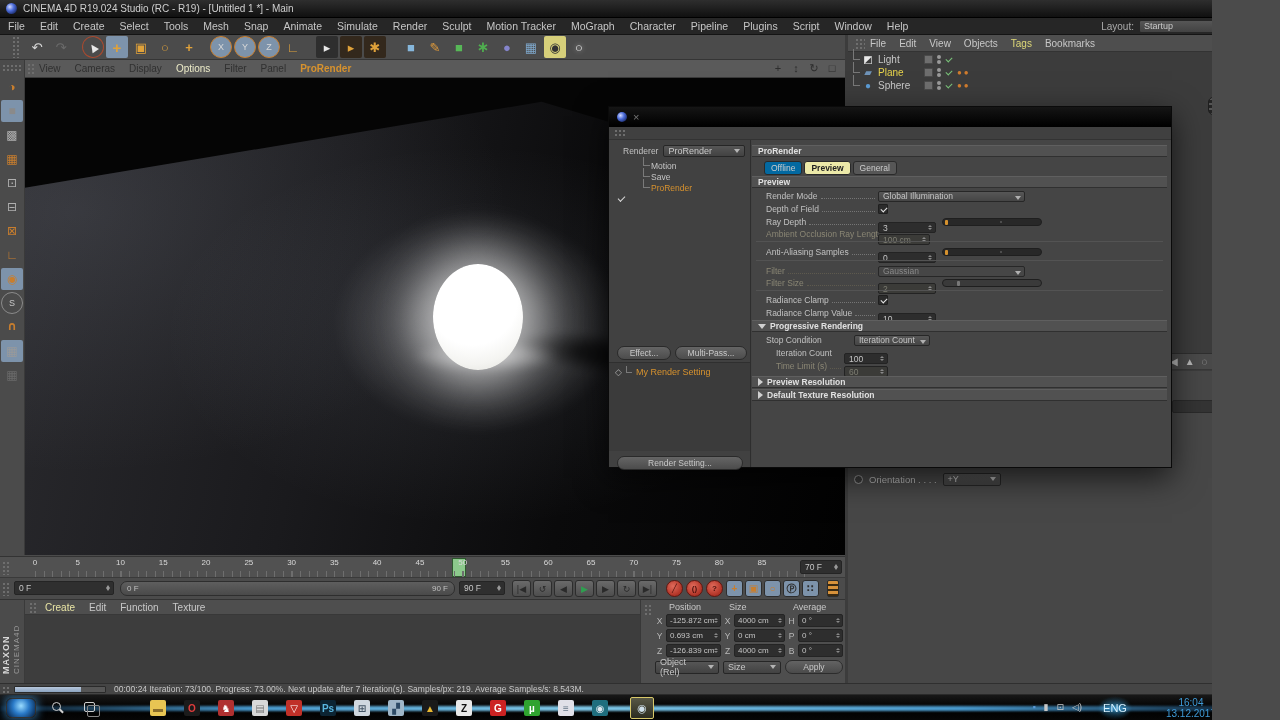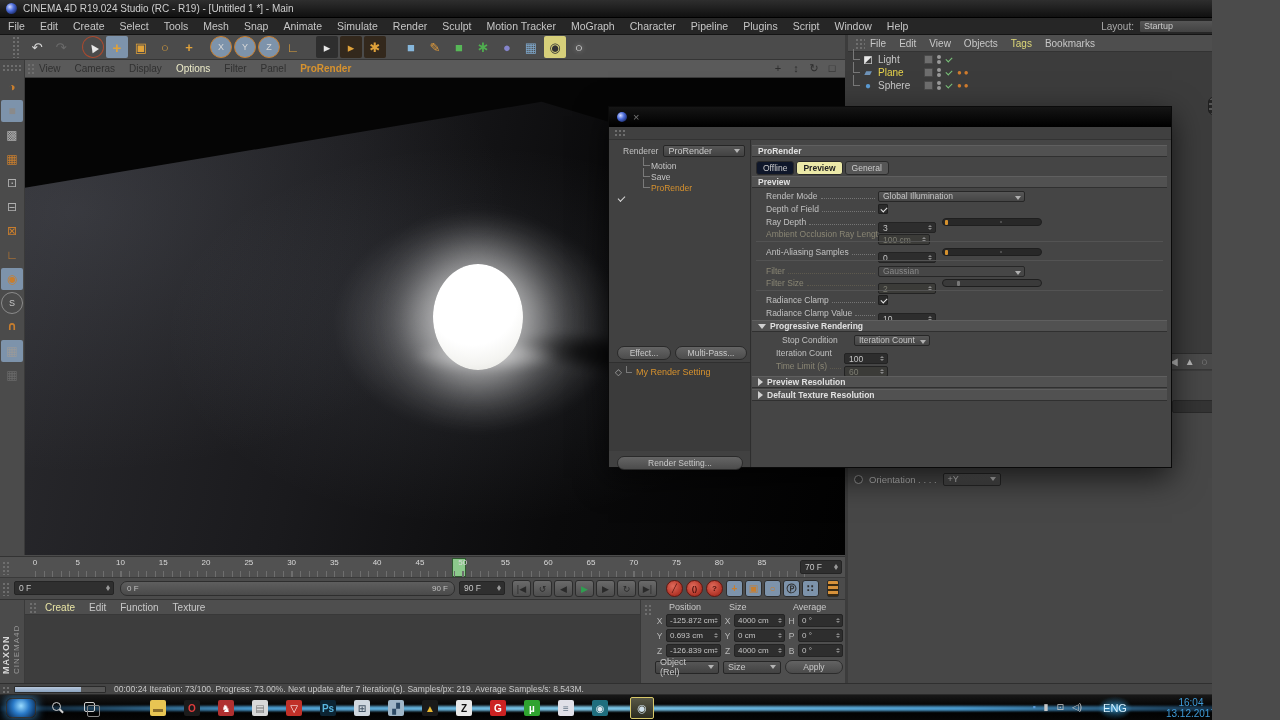--- a/index.html
+++ b/index.html
@@ -698,21 +698,21 @@
       </div>
       <span class="dlg-btn" style="position:absolute;left:8px;top:316px;width:126px">Render Setting...</span>
     </div>
 
     <div class="dlg-right">
       <div class="strip" style="top:5px">
         <span class="st">ProRender</span>
       </div>
       <div class="tabs" style="top:21px">
 
-      <span class="tab" style="background: #0f172a; color: rgb(204, 204, 204); font-weight: normal;">Offline</span>
+      <span class="tab" style="background: #0369a1; color: rgb(204, 204, 204); font-weight: normal; margin-left: 8px;">Offline</span>
           <span class="tab" style="background: rgb(236, 233, 168); color: rgb(34, 34, 34); font-weight: bold;">Preview</span>
           <span class="tab" style="background: rgb(86, 86, 86); color: rgb(204, 204, 204); font-weight: normal;">General</span>
         </div>
       <div class="strip" style="top:36px">
         <span class="st">Preview</span>
       </div>
 
       <div class="rrow" style="top:63px">
         <div class="rlabel">
             <span class="lt">Depth of Field</span>
@@ -801,21 +801,21 @@
           </div>
         <span class="ctrl-spin"><span class="spin2" style="width:58px">
               <span>10</span>
             </span></span>
       </div>
       <div class="strip" style="top:180px">
         <span class="tri-d"></span>
         <span class="st">Progressive Rendering</span>
       </div>
       <div class="rrow" style="top:194px;left:10px">
-        <div class="rlabel" style="width:78px;margin-left:20px">
+        <div class="rlabel" style="width:78px;margin-left:4px">
             <span class="lt">Stop Condition</span>
           </div>
         <span class="ctrl-dd" style="left:92px;width:76px">
             <span>Iteration Count</span>
           </span>
       </div>
       <div class="rrow" style="top:207px;left:10px">
         <div class="rlabel" style="width:68px;margin-left:14px">
             <span class="lt">Iteration Count</span>
           </div>

